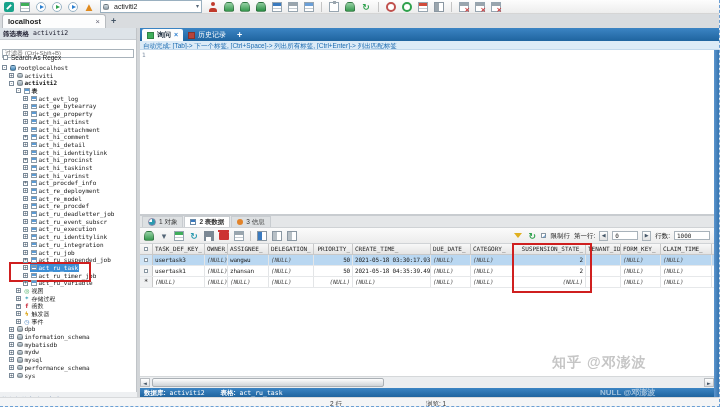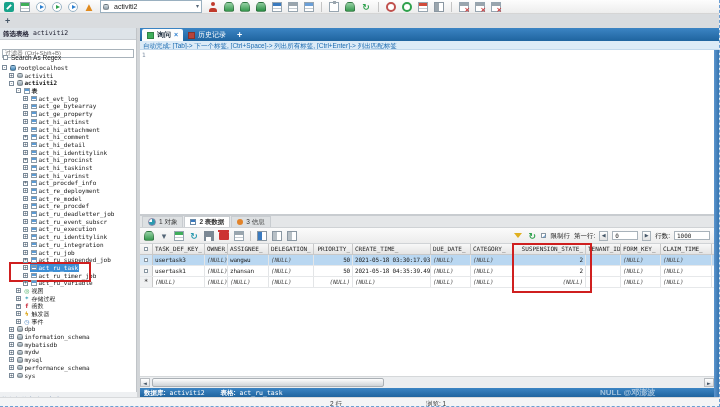--- a/index.html
+++ b/index.html
@@ -164,20 +164,24 @@
       <span class="shp shp-clock" style="--c: #2fa14d;"></span>
       <span class="shp shp-table" style="--c: #d04a3a;"></span>
       <span class="shp shp-panes" style="--c: #9aa5ad;"></span>
       <span class="tsep"></span>
       <span class="shp shp-tablex" style="--c: #9aa5ad;"></span>
       <span class="shp shp-tablex" style="--c: #9aa5ad;"></span>
       <span class="shp shp-tablex" style="--c: #9aa5ad;"></span>
     </div>
 
   <div class="conntabs">
+    <div class="ctab">
+      <span>localhost</span>
+      <span class="x">×</span>
+    </div>
     <div class="newtab">+</div>
   </div>
 
   <div class="sidebar">
     <div class="sb-head">
       <span>筛选表格</span>
       <span class="val">activiti2</span>
     </div>
     <div class="sb-filter">
       <input placeholder="过滤器 (Ctrl+Shift+B)" style="">
@@ -627,14 +631,15 @@
     <b>表格:</b>
     <span class="seg">act_ru_task</span>
   </div>
   <div class="bluestrip"></div>
 
   <div class="bottomrow">
     <span class="rc">2 行</span>
     <span class="br">浏览: 1</span>
   </div>
 
+  <div class="wm-zhihu">知乎 @邓澎波</div>
   <div class="wm-csdn">NULL @邓澎波</div>
 </div>
 
 </body></html>

